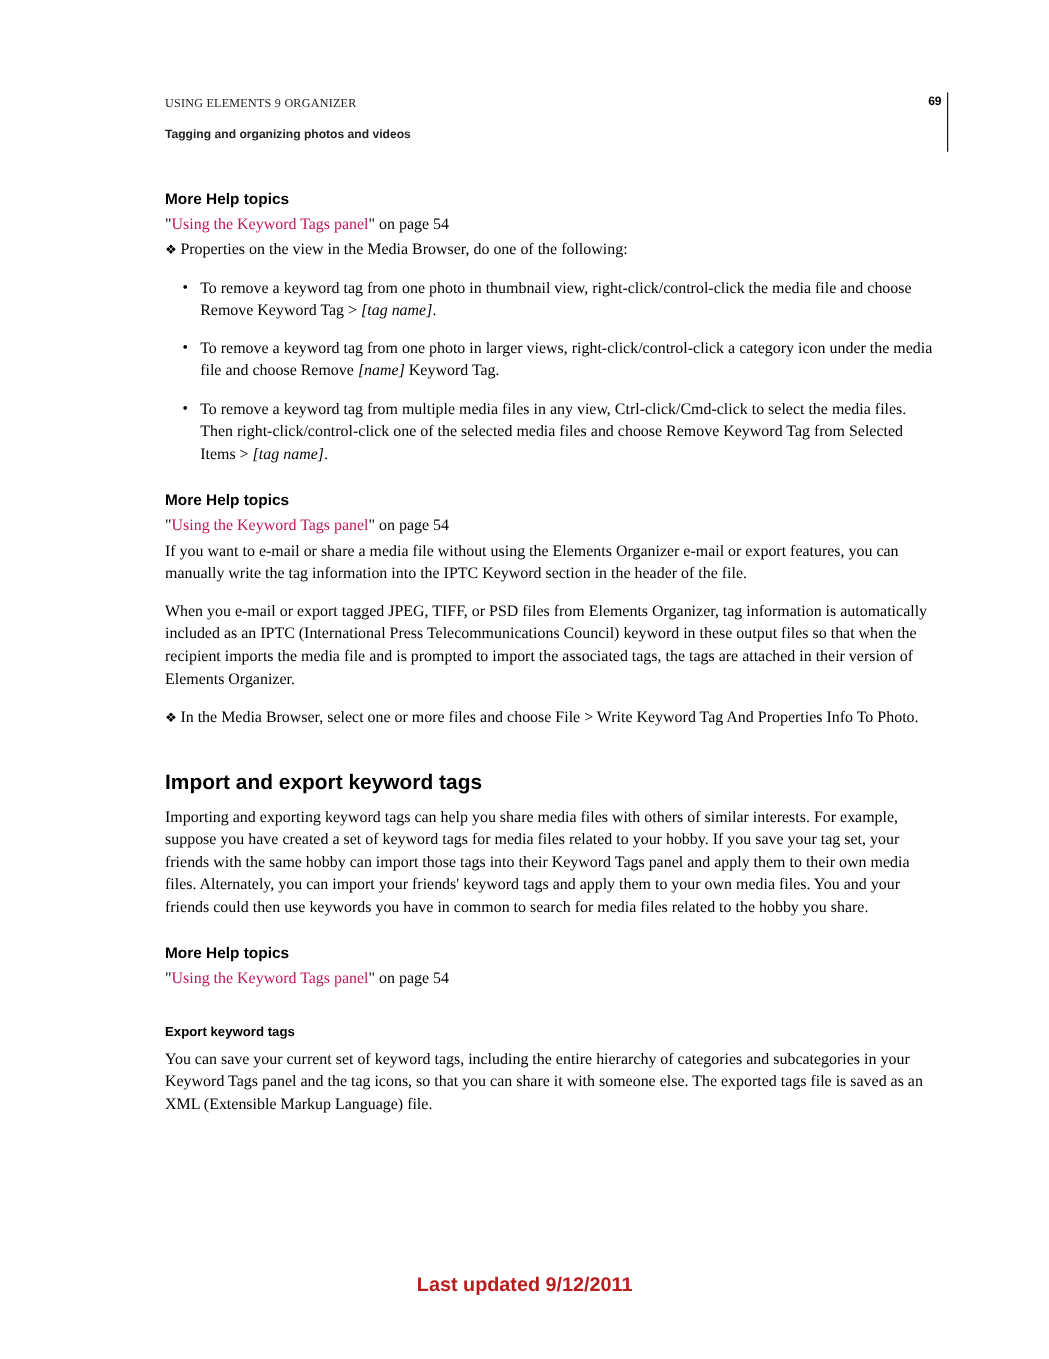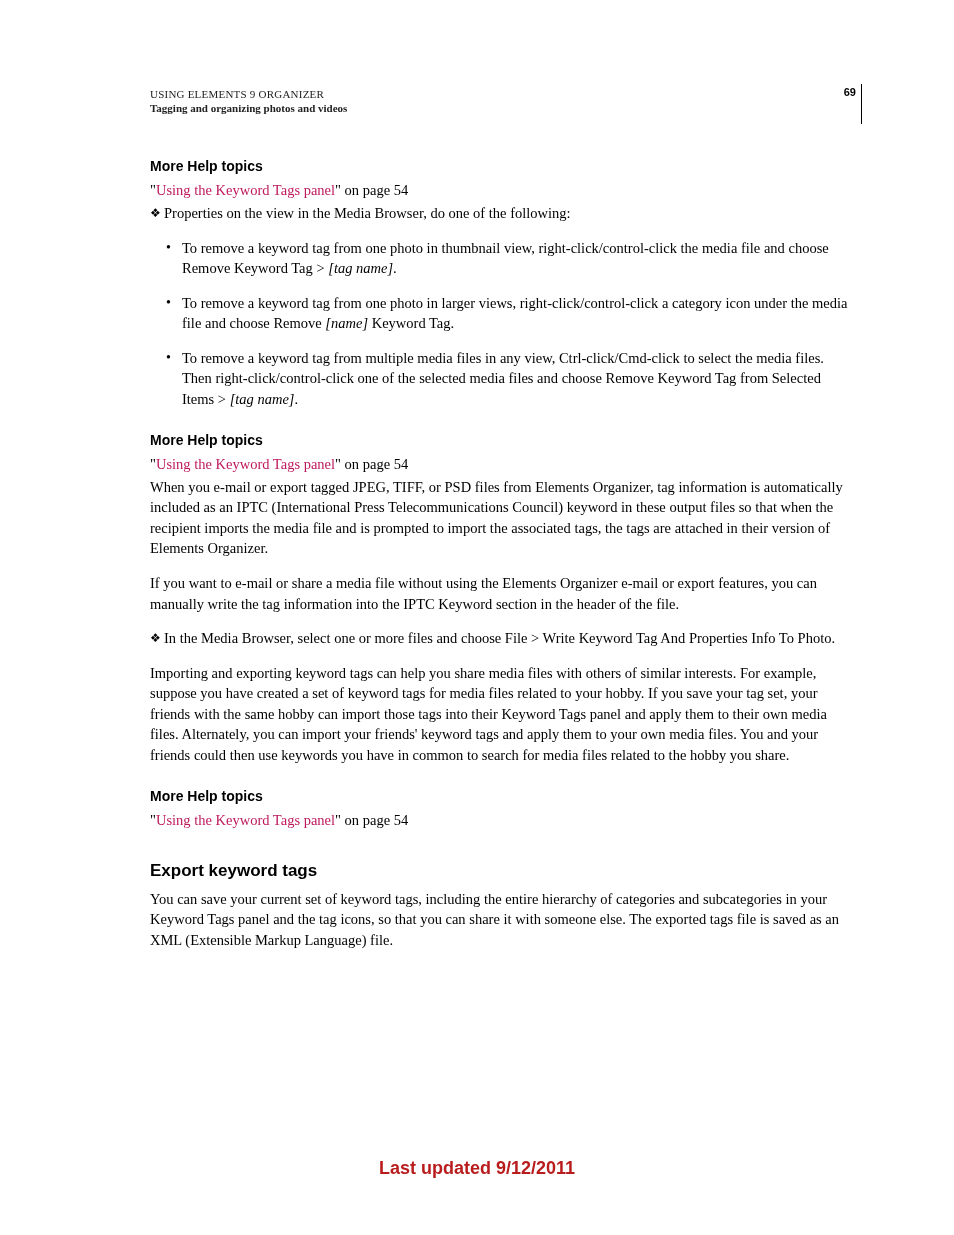--- a/index.html
+++ b/index.html
@@ -26,25 +26,25 @@
     bottom: -10px;
     border-right: 1px solid #000;
   }
   .header-title {
     font-family: Liberation Serif, serif;
     font-size: 11px;
     letter-spacing: 0.02em;
     color: #222;
   }
   .header-sub {
-    font-family: Liberation Serif, serif;
+    font-family: Liberation Sans, sans-serif;
     font-size: 11px;
     font-weight: 700;
     color: #222;
-    margin-top: 2px;
+    margin-top: 16px;
   }
   .page-num {
     position: absolute;
     right: -2px;
     top: -2px;
     font-family: "Myriad Pro", "Segoe UI", Arial, sans-serif;
     font-size: 11px;
     font-weight: 700;
     color: #000;
   }
@@ -68,21 +68,21 @@
   .h2 {
     font-family: "Myriad Pro", "Segoe UI", Arial, sans-serif;
     font-size: 19px;
     font-weight: 700;
     color: #000;
     margin-top: 38px;
     margin-bottom: 10px;
   }
   .h3 {
     font-family: "Myriad Pro", "Segoe UI", Arial, sans-serif;
-    font-size: 17px;
+    font-size: 12px;
     font-weight: 700;
     color: #000;
     margin-top: 30px;
     margin-bottom: 8px;
   }
   .body {
     font-size: 14.5px;
     line-height: 1.42;
     margin: 0 0 14px 0;
   }
@@ -164,27 +164,28 @@
 
 
   <div class="bullet-row">
     <div class="marker">•</div>
     <div class="text"><span>To remove a keyword tag from multiple media files in any view, Ctrl-click/Cmd-click to select the media files. Then right-click/control-click one of the selected media files and choose Remove Keyword Tag from Selected Items &gt; </span><span class="ital">[tag name]</span><span>.</span></div>
   </div>
 
   <div class="subhead" style="margin-top:22px">More Help topics</div>
   <div class="link-line"><span>"</span><a class="link" href="#">Using the Keyword Tags panel</a><span>" on page 54</span></div>
 
+  <p class="body">If you want to e-mail or share a media file without using the Elements Organizer e-mail or export features, you can manually write the tag information into the IPTC Keyword section in the header of the file.</p>
   <p class="body">When you e-mail or export tagged JPEG, TIFF, or PSD files from Elements Organizer, tag information is automatically included as an IPTC (International Press Telecommunications Council) keyword in these output files so that when the recipient imports the media file and is prompted to import the associated tags, the tags are attached in their version of Elements Organizer.</p>
-  <p class="body">If you want to e-mail or share a media file without using the Elements Organizer e-mail or export features, you can manually write the tag information into the IPTC Keyword section in the header of the file.</p>
   <div class="diamond-row">
     <div class="marker">❖</div>
     <div class="text">In the Media Browser, select one or more files and choose File &gt; Write Keyword Tag And Properties Info To Photo.</div>
   </div>
 
+  <div class="h2">Import and export keyword tags</div>
   <p class="body">Importing and exporting keyword tags can help you share media files with others of similar interests. For example, suppose you have created a set of keyword tags for media files related to your hobby. If you save your tag set, your friends with the same hobby can import those tags into their Keyword Tags panel and apply them to their own media files. Alternately, you can import your friends' keyword tags and apply them to your own media files. You and your friends could then use keywords you have in common to search for media files related to the hobby you share.</p>
 
   <div class="subhead" style="margin-top:22px">More Help topics</div>
   <div class="link-line"><span>"</span><a class="link" href="#">Using the Keyword Tags panel</a><span>" on page 54</span></div>
 
   <div class="h3">Export keyword tags</div>
   <p class="body">You can save your current set of keyword tags, including the entire hierarchy of categories and subcategories in your Keyword Tags panel and the tag icons, so that you can share it with someone else. The exported tags file is saved as an XML (Extensible Markup Language) file.</p>
 
   <div class="footer">Last updated 9/12/2011</div>
 </div>

